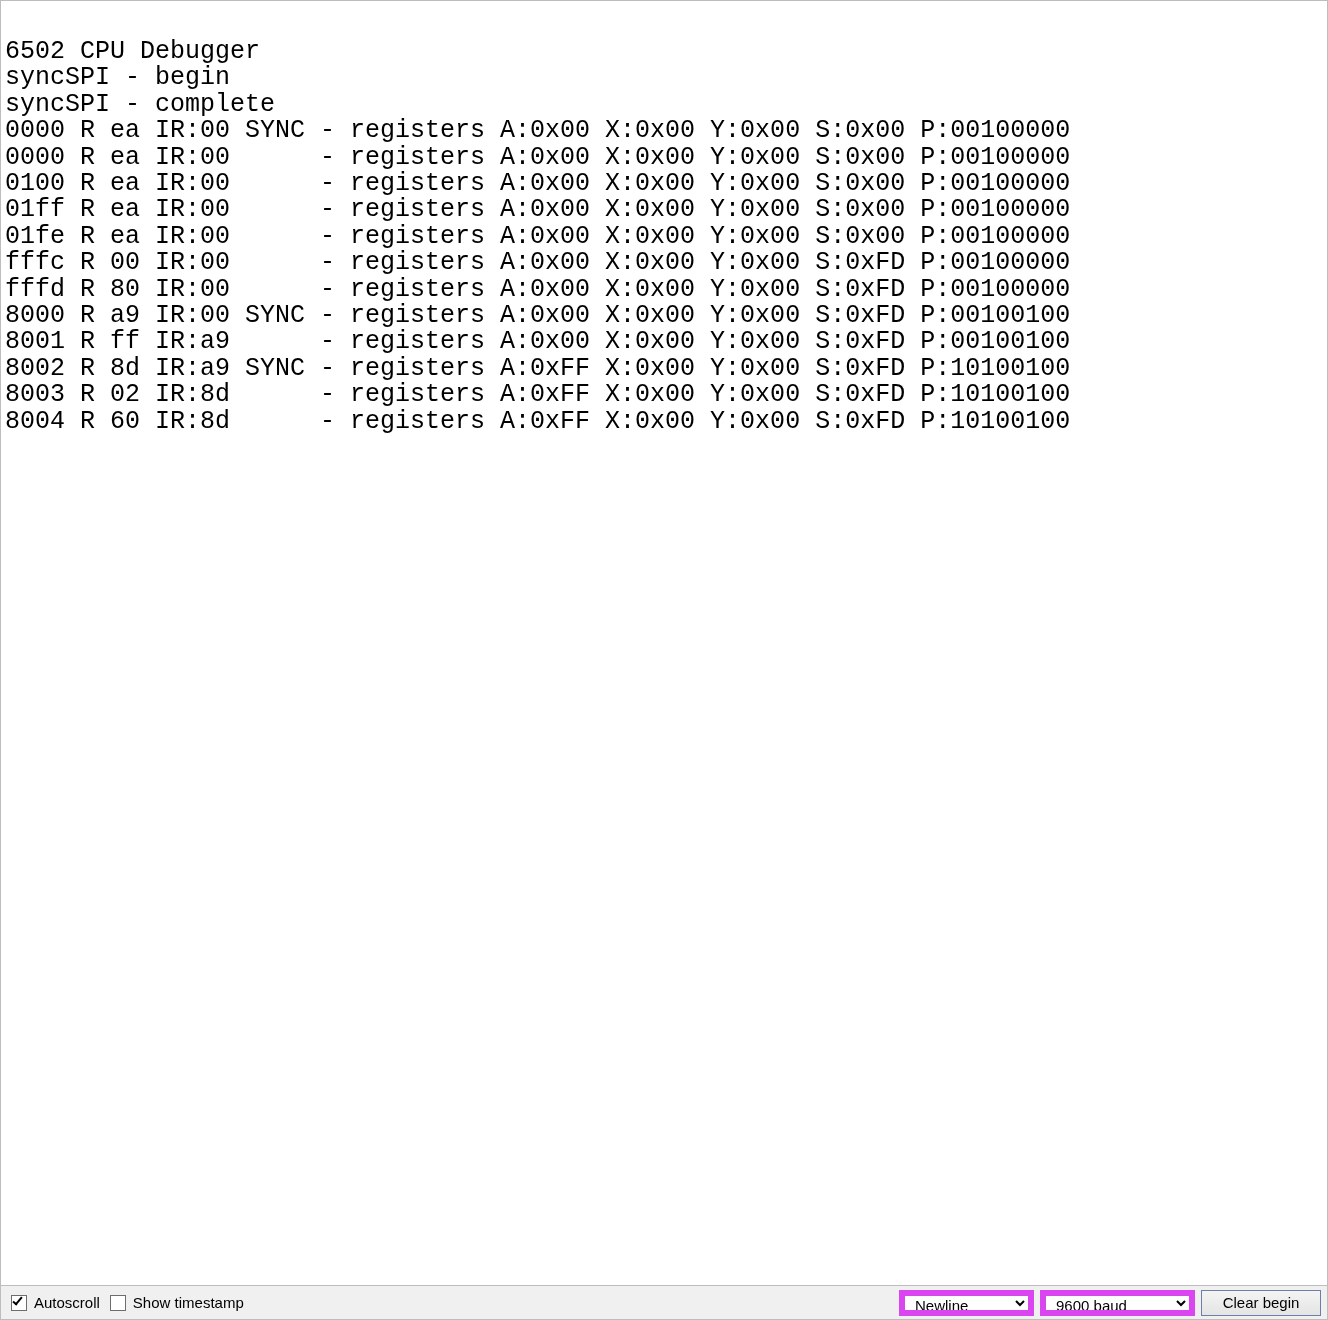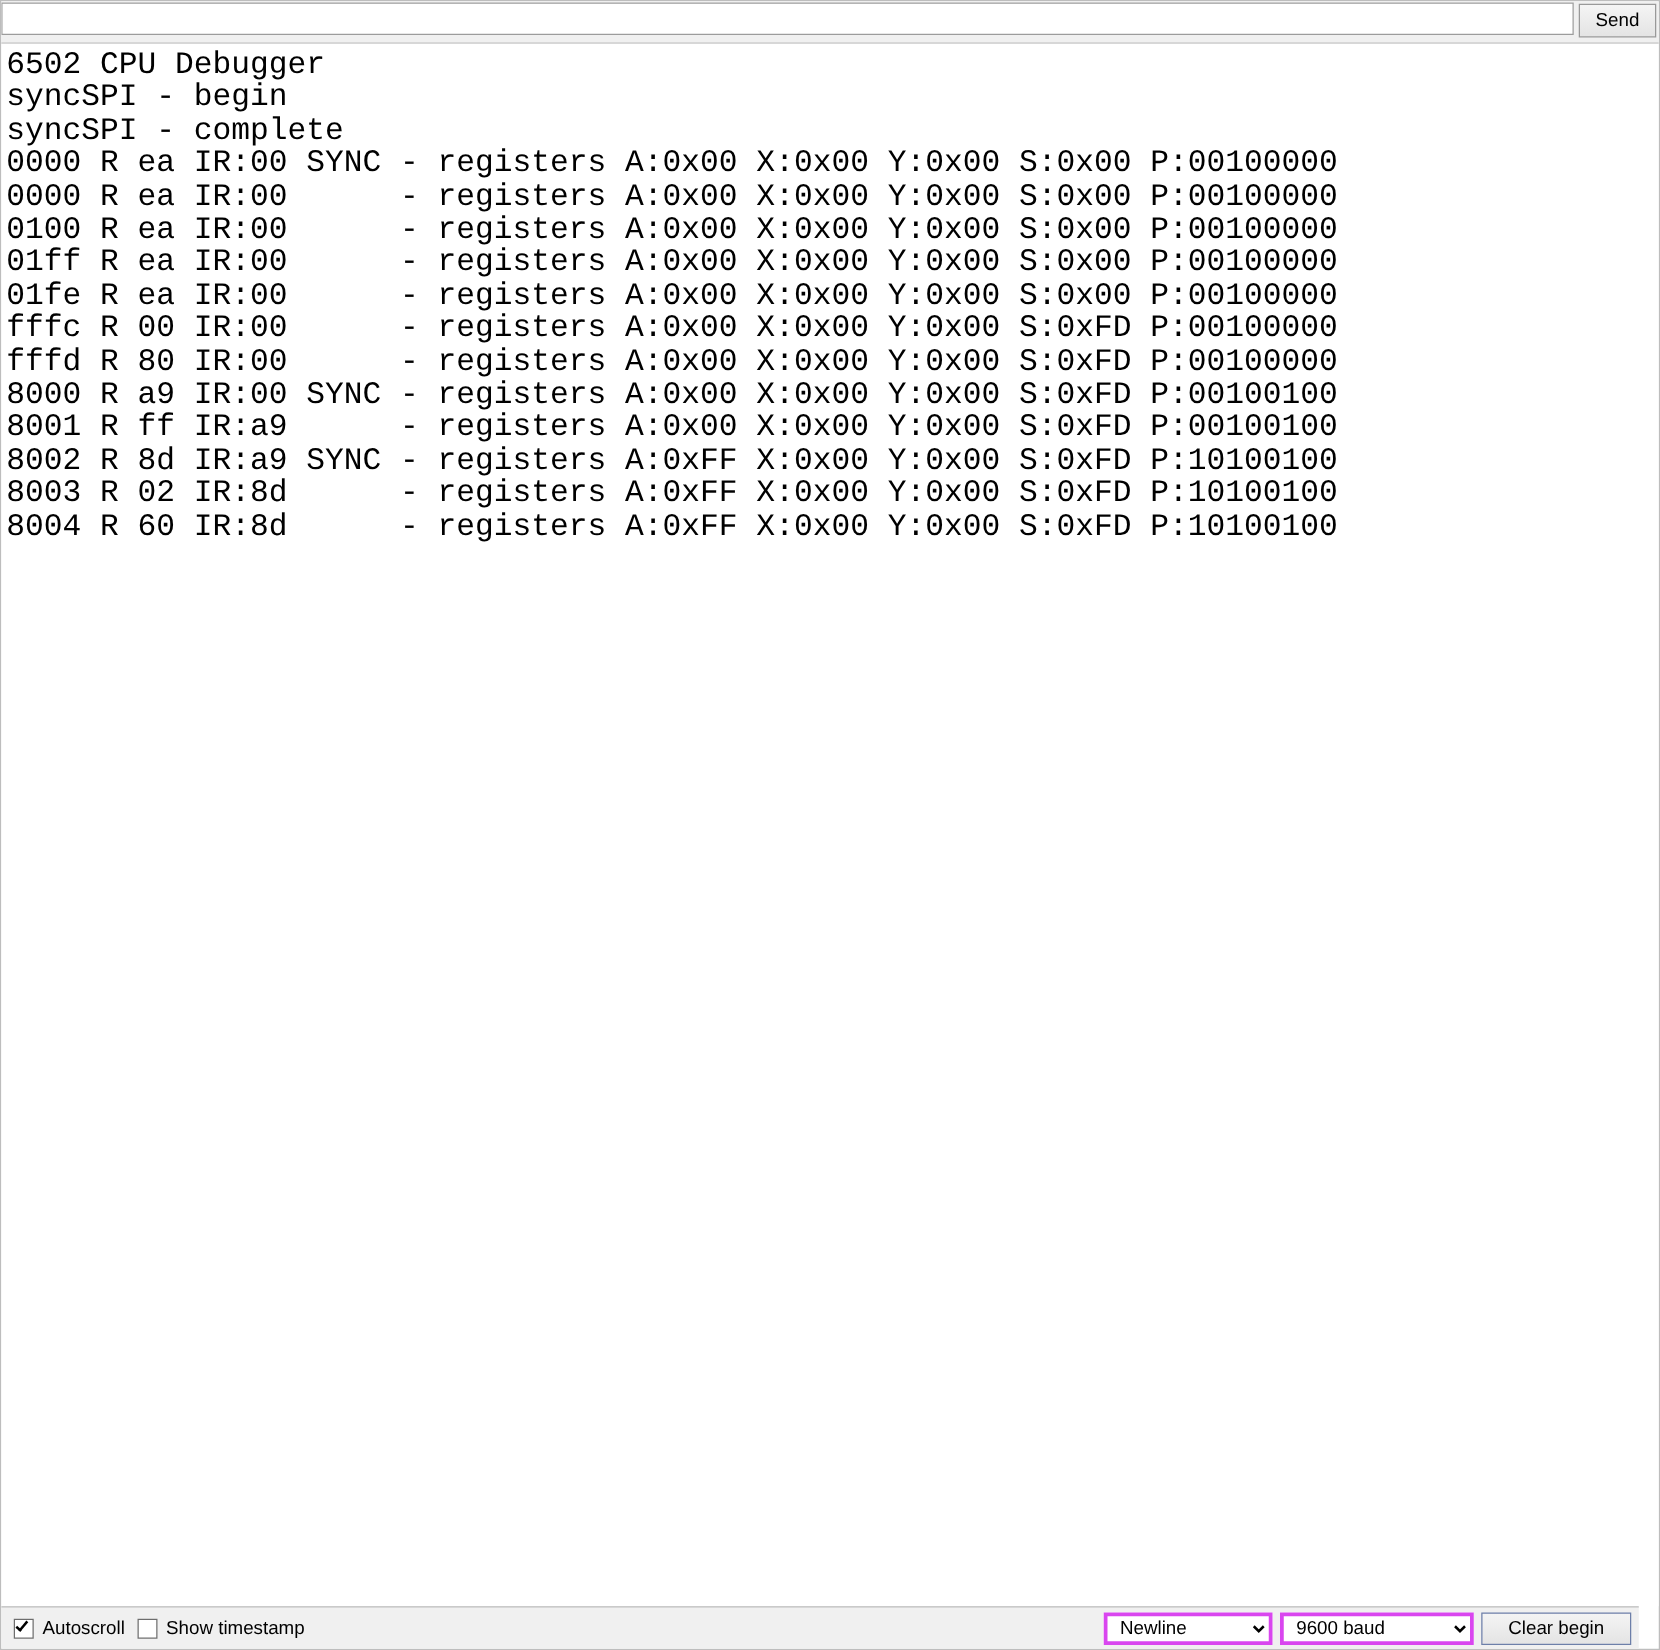--- a/index.html
+++ b/index.html
@@ -76,21 +76,21 @@
     line-height: 26.4px;
     white-space: pre;
     letter-spacing: 0;
   }
 
   
   .bottombar {
     position: absolute;
     bottom: 0;
     left: 0;
-    right: 16px;
+    right: 0;
     height: 34px;
     background: var(--win-bg);
     border-top: 1px solid #bdbdbd;
     display: flex;
     align-items: center;
     padding: 12px 6px;
     gap: 6px;
     font-size: 15px;
   }
   .chk {
@@ -117,21 +117,21 @@
     top: -1px;
     width: 5px;
     height: 10px;
     border: solid #000;
     border-width: 0 2px 2px 0;
     transform: rotate(40deg);
   }
   .spacer { flex: 1 1 auto; }
   .combo {
     height: 26px;
-    border: 3px solid #d946ef;
+    border: 6px solid #d946ef;
     background: #fff;
     font: inherit;
     padding: 0 4px 0 6px;
     cursor: pointer;
   }
   .combo.line-ending { width: 135px; }
   .combo.baud        { width: 155px; }
   .clear-btn {
     height: 26px;
     width: 120px;
@@ -139,24 +139,20 @@
     border: 1px solid #6d7fa9;
     font: inherit;
     cursor: pointer;
   }
 </style>
 </head>
 <body>
 
 <div class="frame">
 
-  <div class="topbar">
-    <input class="serial-input" type="text" value="" style="">
-    <button class="send-btn">Send</button>
-  </div>
 
   <div class="console" id="console">6502 CPU Debugger
 syncSPI - begin
 syncSPI - complete
 0000 R ea IR:00 SYNC - registers A:0x00 X:0x00 Y:0x00 S:0x00 P:00100000
 0000 R ea IR:00      - registers A:0x00 X:0x00 Y:0x00 S:0x00 P:00100000
 0100 R ea IR:00      - registers A:0x00 X:0x00 Y:0x00 S:0x00 P:00100000
 01ff R ea IR:00      - registers A:0x00 X:0x00 Y:0x00 S:0x00 P:00100000
 01fe R ea IR:00      - registers A:0x00 X:0x00 Y:0x00 S:0x00 P:00100000
 fffc R 00 IR:00      - registers A:0x00 X:0x00 Y:0x00 S:0xFD P:00100000

